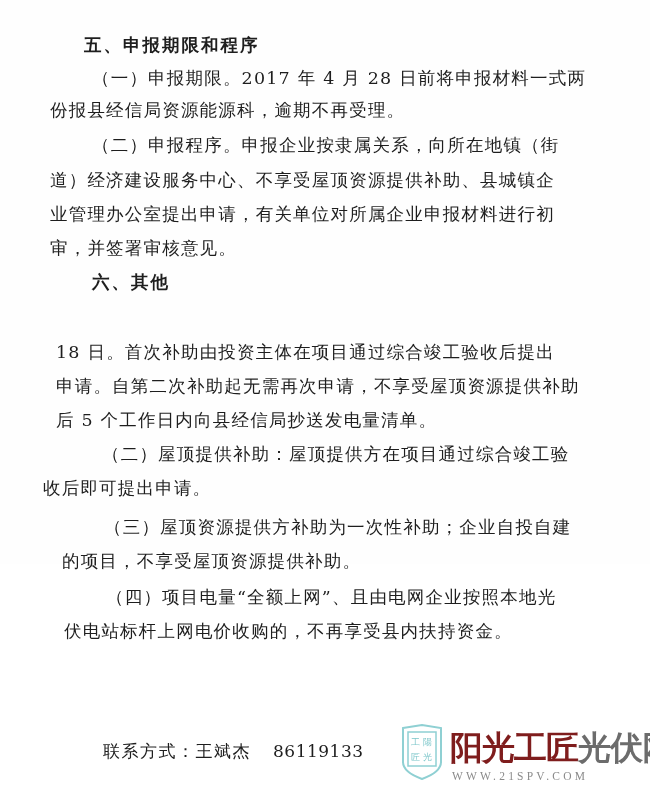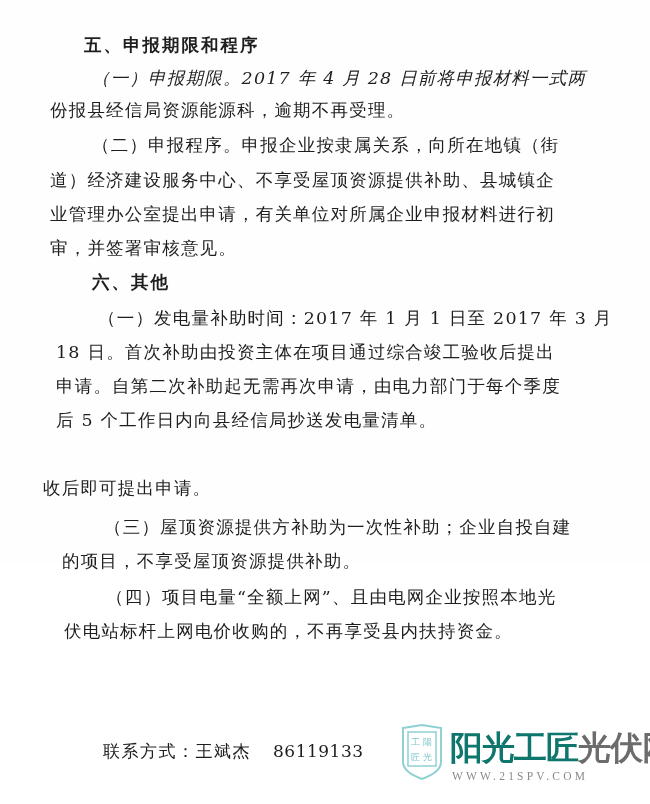--- a/index.html
+++ b/index.html
@@ -23,54 +23,54 @@
     .contact { font-size: 17px; letter-spacing: 1.5px; }
     .contact .phone { margin-left: 22px; letter-spacing: 0.5px; }
     .watermark { position: absolute; left: 400px; top: 724px; width: 245px; height: 70px; }
     .shield { position: absolute; left: 0; top: 0; width: 44px; height: 56px; }
     .brand {
       position: absolute; left: 50px; top: 4px;
       font-family: "DejaVu Sans", "Liberation Sans", sans-serif;
       font-size: 33px; font-weight: bold; line-height: 40px;
       letter-spacing: -1px; white-space: nowrap;
     }
-    .brand .teal { color: #0f766e; }
+    .brand .teal { color: #7f1d1d; }
     .brand .gray { color: #6c6c6c; }
     .url {
       position: absolute; left: 52px; top: 46px;
       font-family: Liberation Serif, serif;
       font-size: 11.5px; color: #8a8a8a; letter-spacing: 3.2px; white-space: nowrap;
     }
     .shield-text {
       position: absolute; font-size: 9px; color: #7cc6ca;
       font-family: "DejaVu Sans", sans-serif; white-space: nowrap;
     }
   </style>
 </head>
 <body>
 
 <div class="page">
 
   <div class="line heading" style="left:84px; top:34px;">五、申报期限和程序</div>
 
-  <div class="line" style="left:92px; top:67px;font-style:italic;">（一）申报期限。2017 年 4 月 28 日前将申报材料一式两</div>
+  <div class="line" style="left:92px; top:67px;">（一）申报期限。2017 年 4 月 28 日前将申报材料一式两</div>
   <div class="line" style="left:50px; top:99px;">份报县经信局资源能源科，逾期不再受理。</div>
 
   <div class="line" style="left:92px; top:134px;">（二）申报程序。申报企业按隶属关系，向所在地镇（街</div>
   <div class="line" style="left:50px; top:169px;">道）经济建设服务中心、不享受屋顶资源提供补助、县城镇企</div>
   <div class="line" style="left:50px; top:203px;">业管理办公室提出申请，有关单位对所属企业申报材料进行初</div>
   <div class="line" style="left:50px; top:237px;">审，并签署审核意见。</div>
 
   <div class="line heading" style="left:92px; top:271px;">六、其他</div>
 
-  <div class="line" style="left:98px; top:307px;">（一）发电量补助时间：2017 年 1 月 1 日至 2017 年 3 月</div>
   <div class="line" style="left:56px; top:341px;">18 日。首次补助由投资主体在项目通过综合竣工验收后提出</div>
-  <div class="line" style="left:56px; top:375px;">申请。自第二次补助起无需再次申请，由电力部门于每个季度</div>
+  <div class="line" style="left:56px; top:375px;">申请。自第二次补助起无需再次申请，不享受屋顶资源提供补助</div>
   <div class="line" style="left:56px; top:409px;">后 5 个工作日内向县经信局抄送发电量清单。</div>
 
+  <div class="line" style="left:102px; top:443px;">（二）屋顶提供补助：屋顶提供方在项目通过综合竣工验</div>
   <div class="line" style="left:43px; top:477px;">收后即可提出申请。</div>
 
   <div class="line" style="left:104px; top:516px;">（三）屋顶资源提供方补助为一次性补助；企业自投自建</div>
   <div class="line" style="left:62px; top:550px;">的项目，不享受屋顶资源提供补助。</div>
 
   <div class="line" style="left:64px; top:620px;">伏电站标杆上网电价收购的，不再享受县内扶持资金。</div>
   <div class="line" style="left:106px; top:586px;">（四）项目电量“全额上网”、且由电网企业按照本地光</div>
 
   <div class="line contact" style="left:103px; top:720px;margin-top:20px;">
     <span>联系方式：王斌杰</span><span class="phone">86119133</span>

